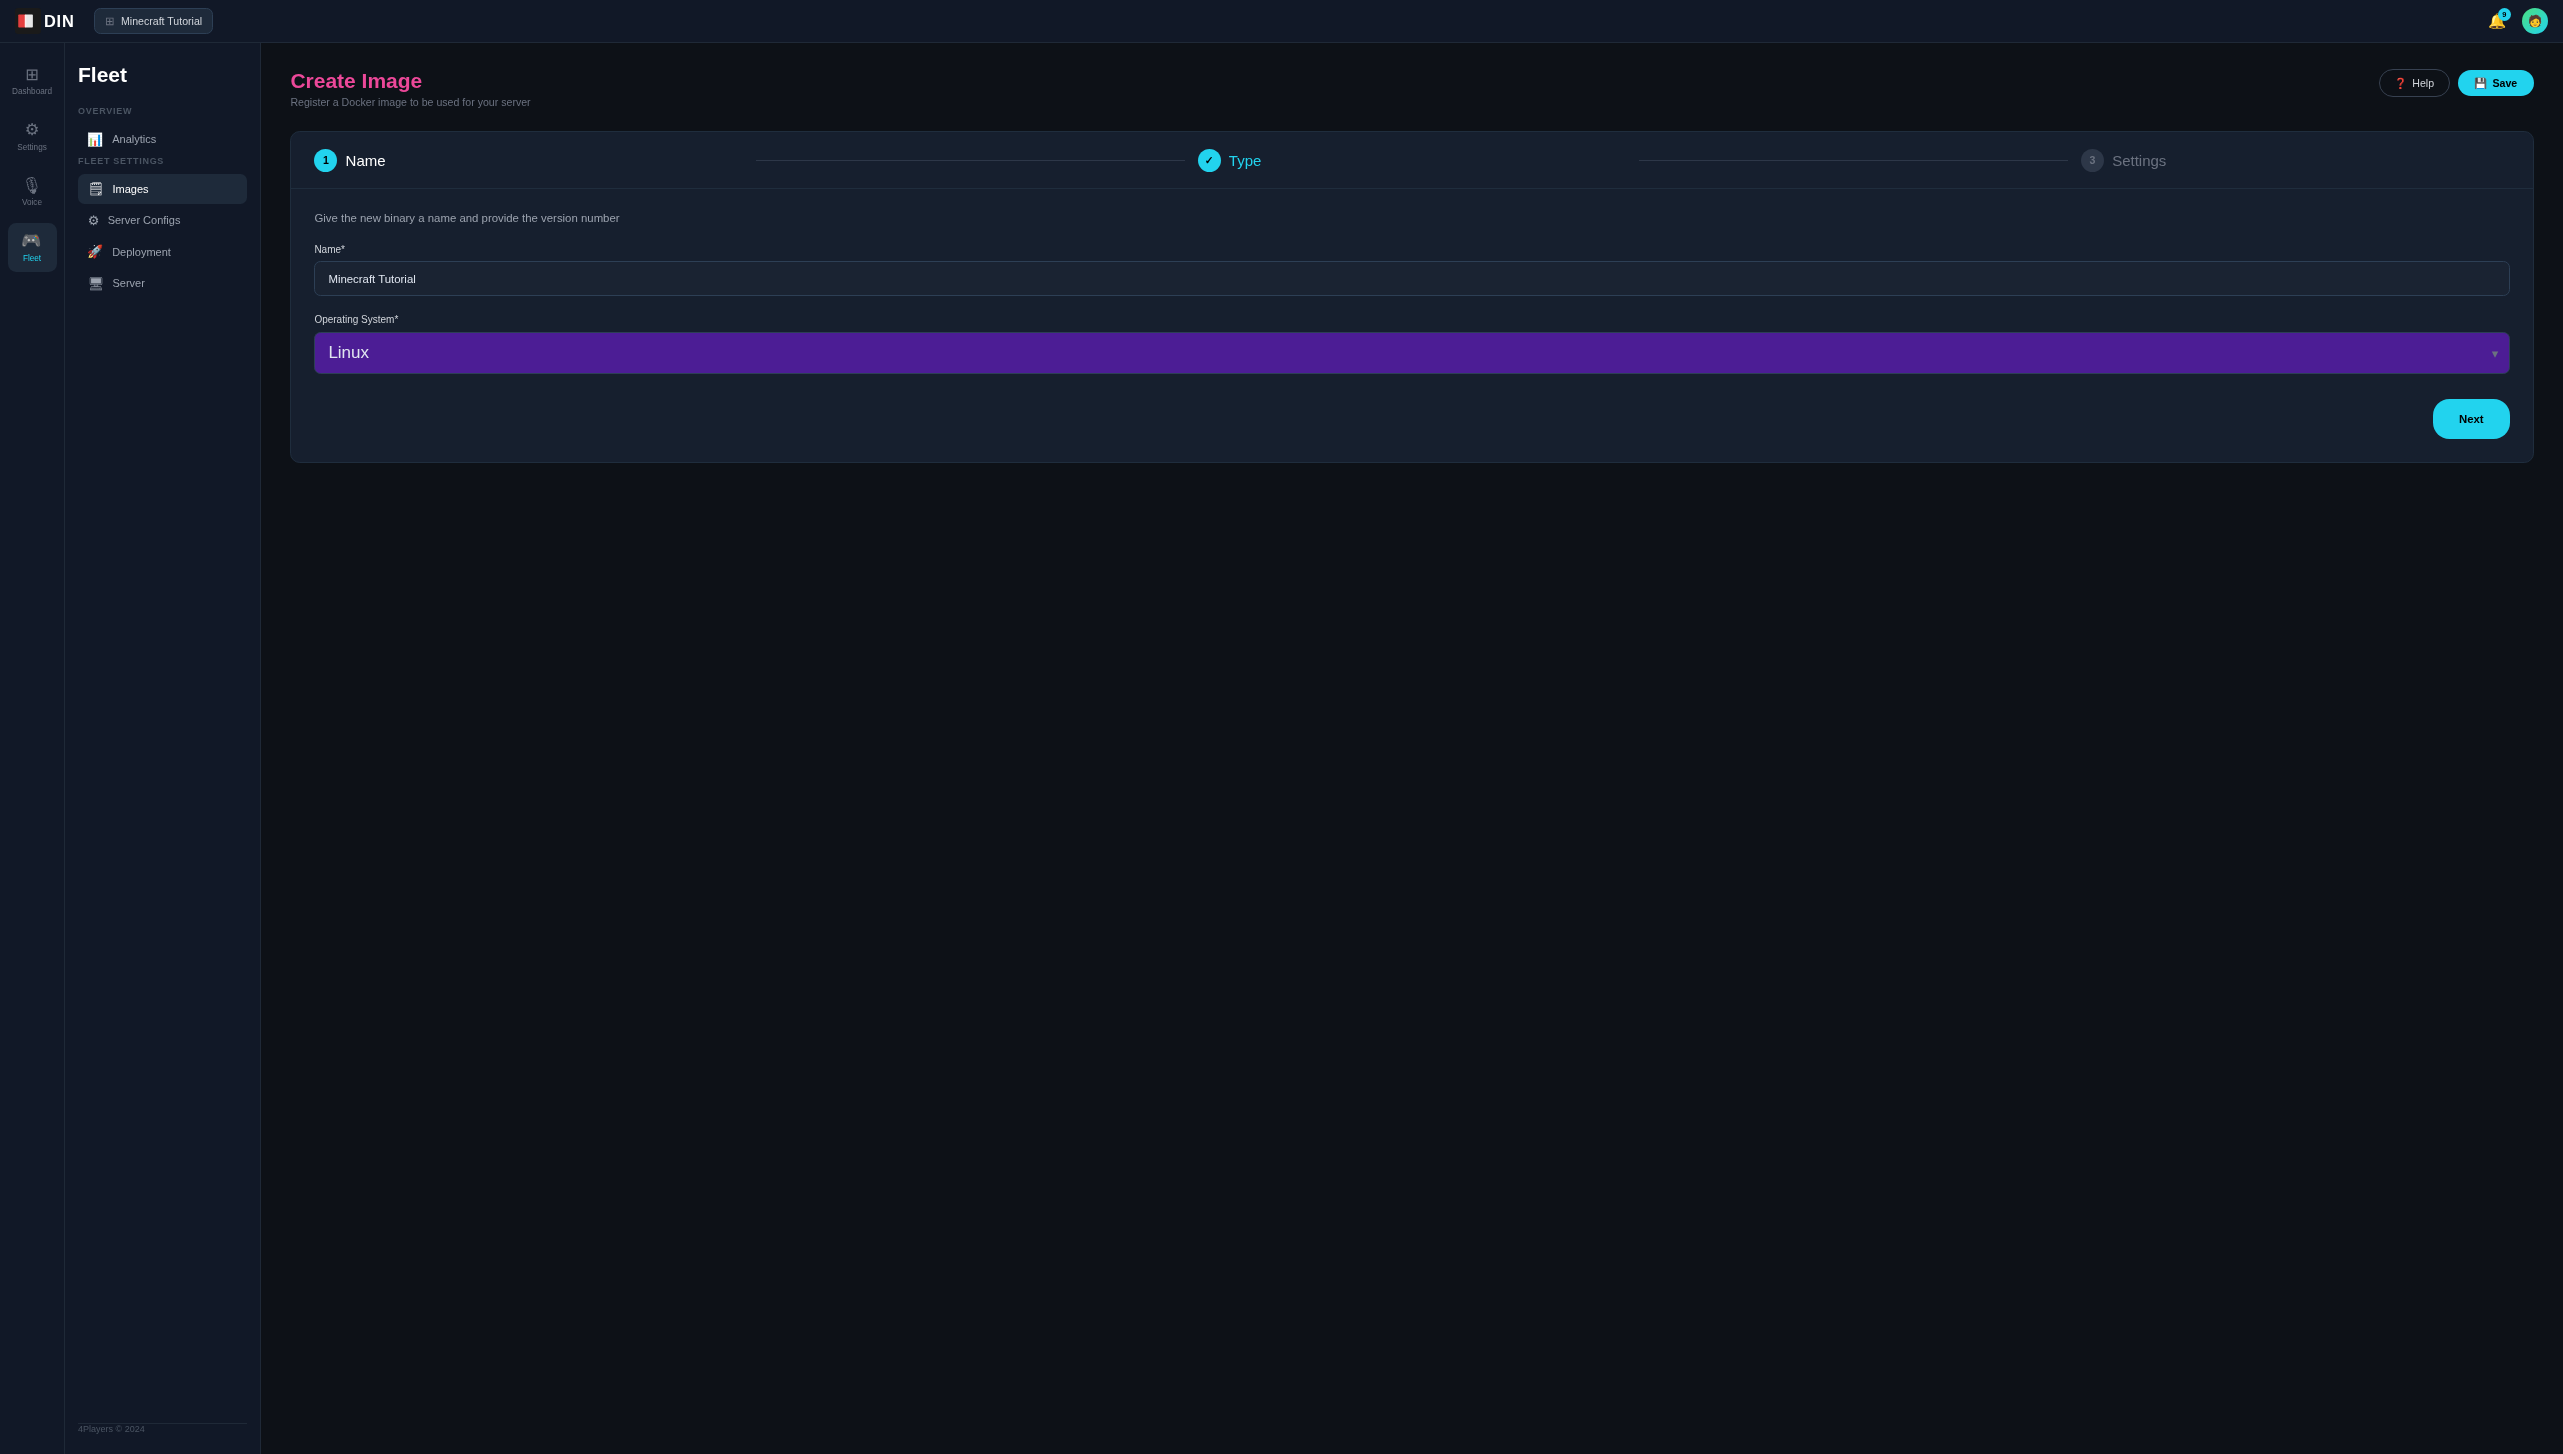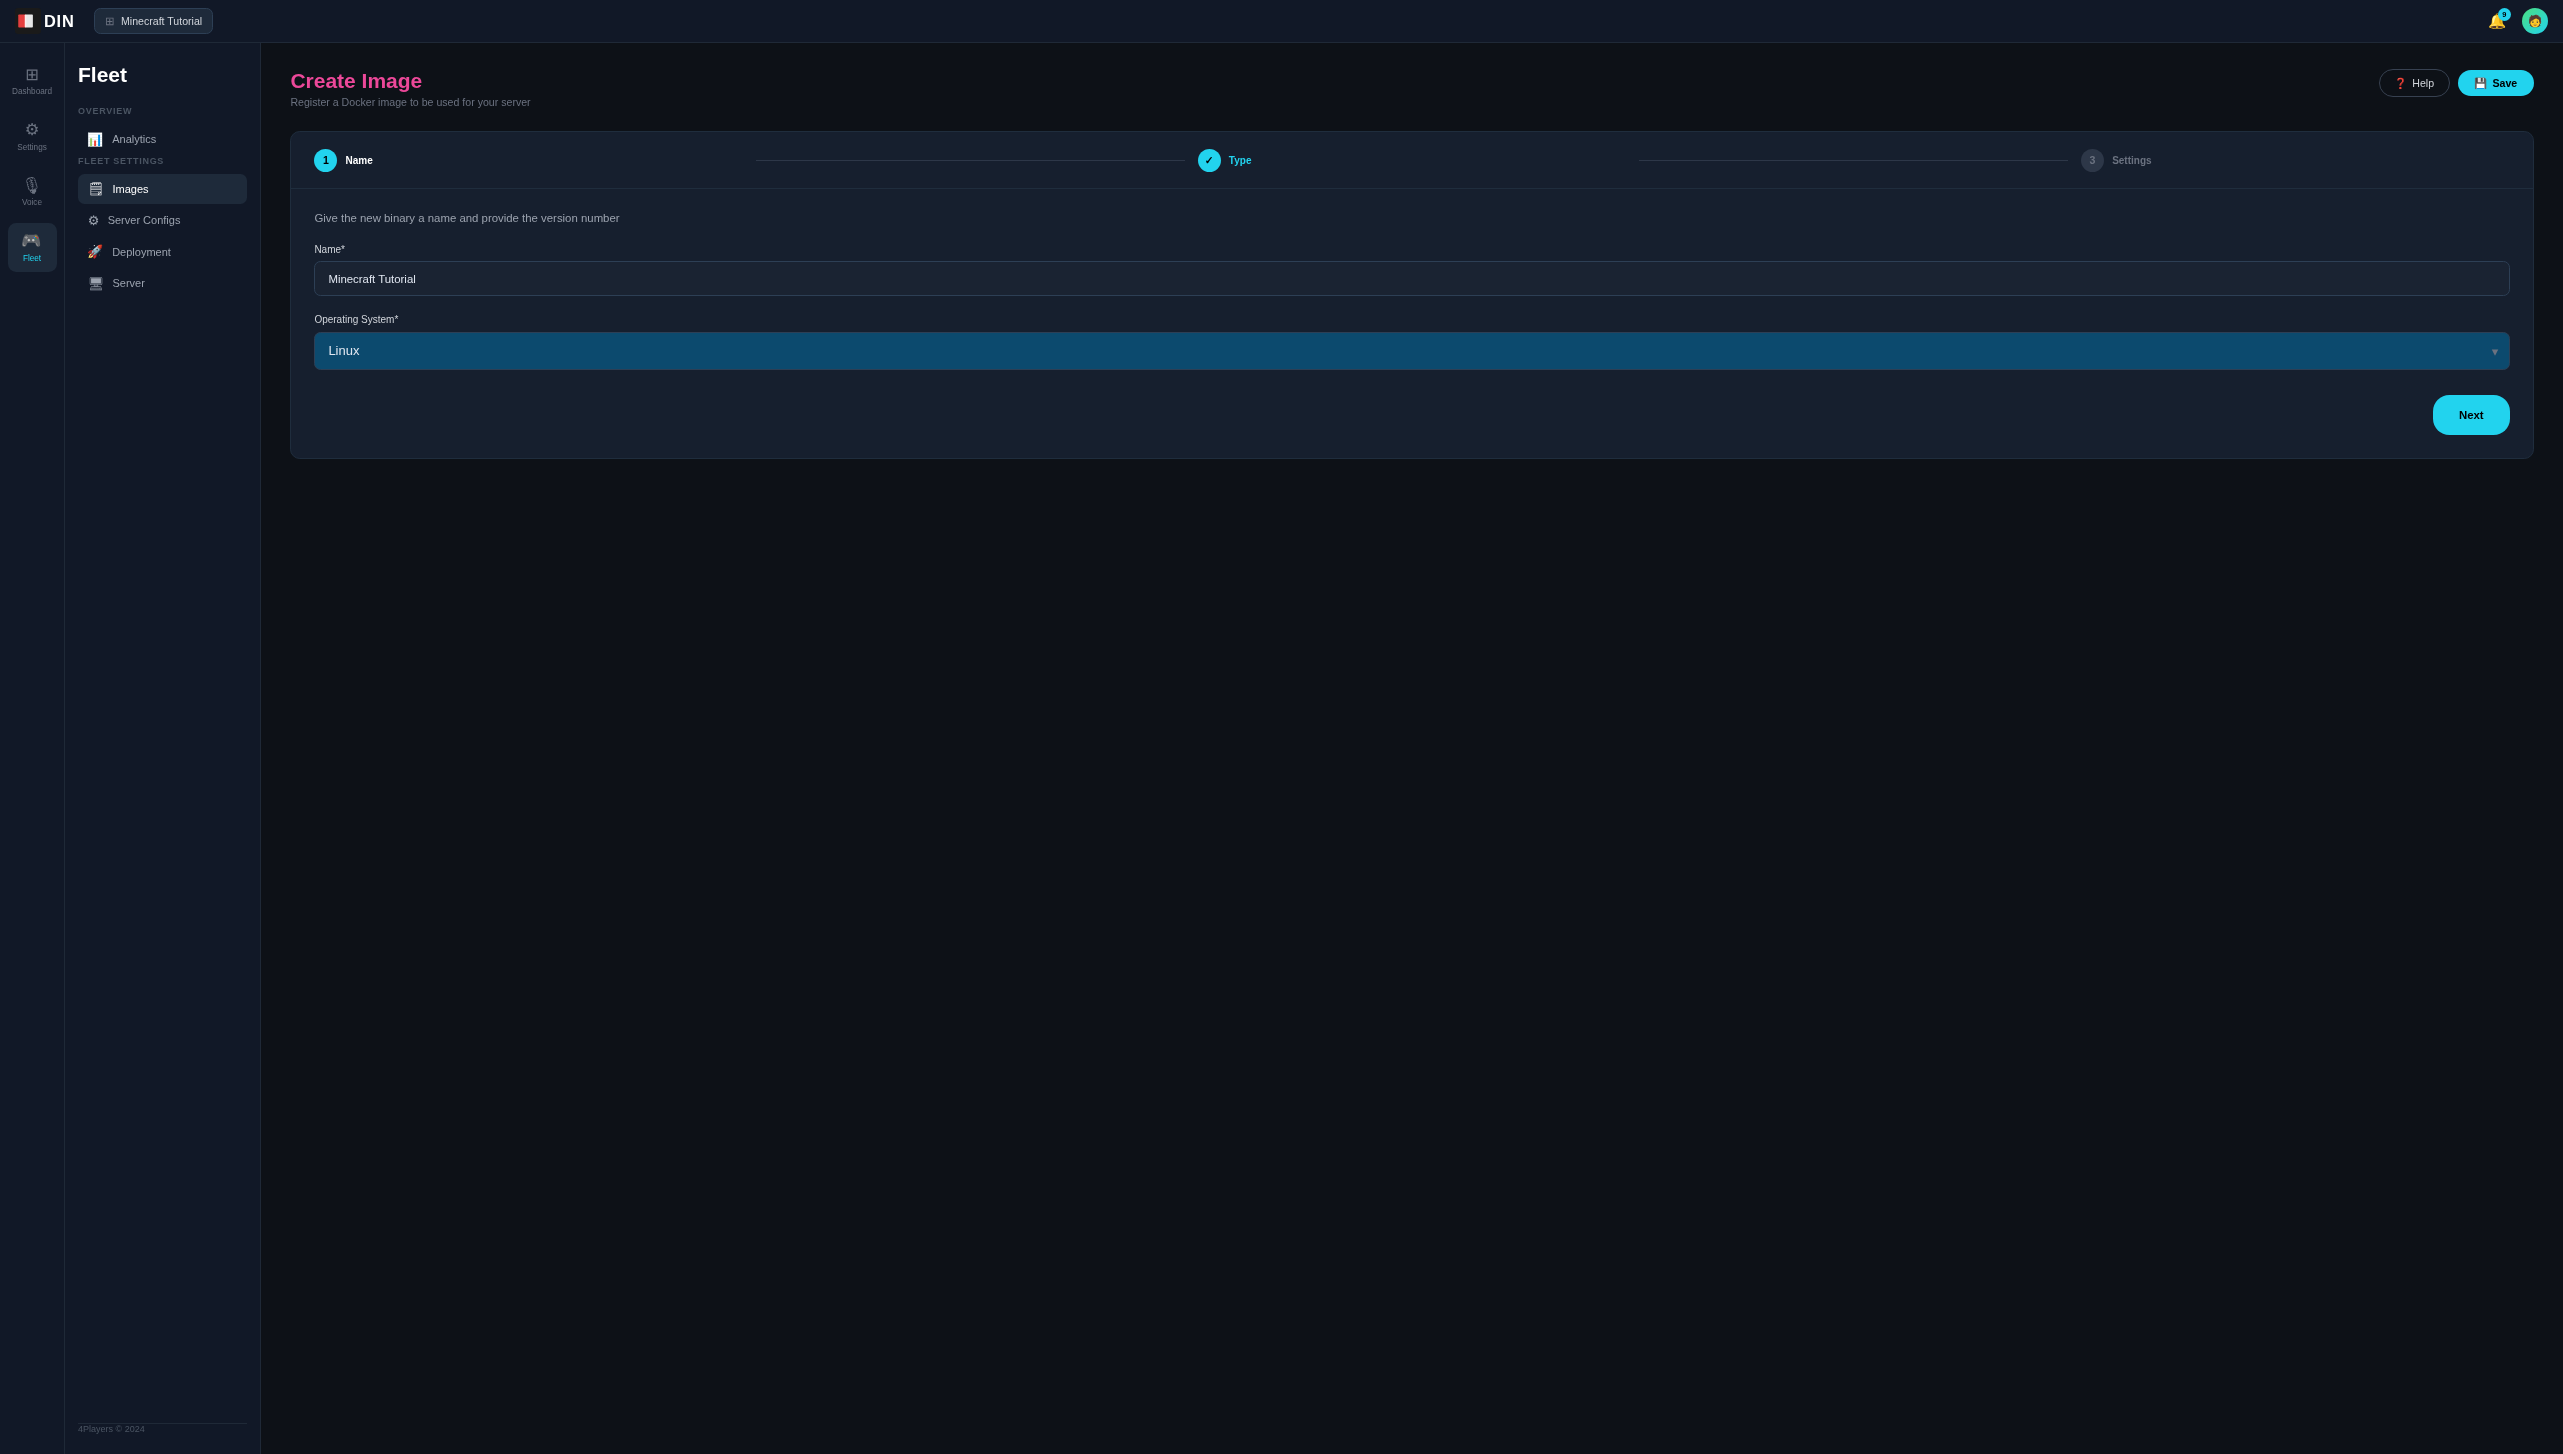--- a/index.html
+++ b/index.html
@@ -274,22 +274,22 @@
       align-items: center;
       justify-content: center;
       font-size: 10.6px;
       font-weight: 700;
       flex-shrink: 0;
     }
     .step-circle.active { background: #22d3ee; color: #000; }
     .step-circle.done { background: #22d3ee; color: #000; }
     .step-circle.inactive { background: #2d3748; color: #6b7280; }
     .step-label {
-      font-size: 10px;
-      font-weight: 700;
+      font-size: 15px;
+      font-weight: 400;
     }
     .step-label.active { color: #fff; }
     .step-label.done { color: #22d3ee; }
     .step-label.inactive { color: #6b7280; }
     .step-divider {
       flex: 1;
       height: 0.8px;
       background: #2d3748;
       margin: 0 13px;
     }
@@ -319,25 +319,25 @@
       border: 0.8px solid #2d3f55;
       border-radius: 6.5px;
       padding: 10.6px 13px;
       font-size: 11.4px;
       color: #e0e6f0;
       outline: none;
       transition: border-color 0.15s;
     }
     .form-select {
       width: 100%;
-      background: #0c4a6e;
+      background: #4c1d95;
       border: 0.8px solid #2d3f55;
       border-radius: 6.5px;
       padding: 10.6px 13px;
-      font-size: 13px;
+      font-size: 17px;
       color: #e0e6f0;
       outline: none;
       appearance: none;
       cursor: pointer;
     }
     .select-wrapper {
       position: relative;
     }
     .select-arrow {
       position: absolute;

